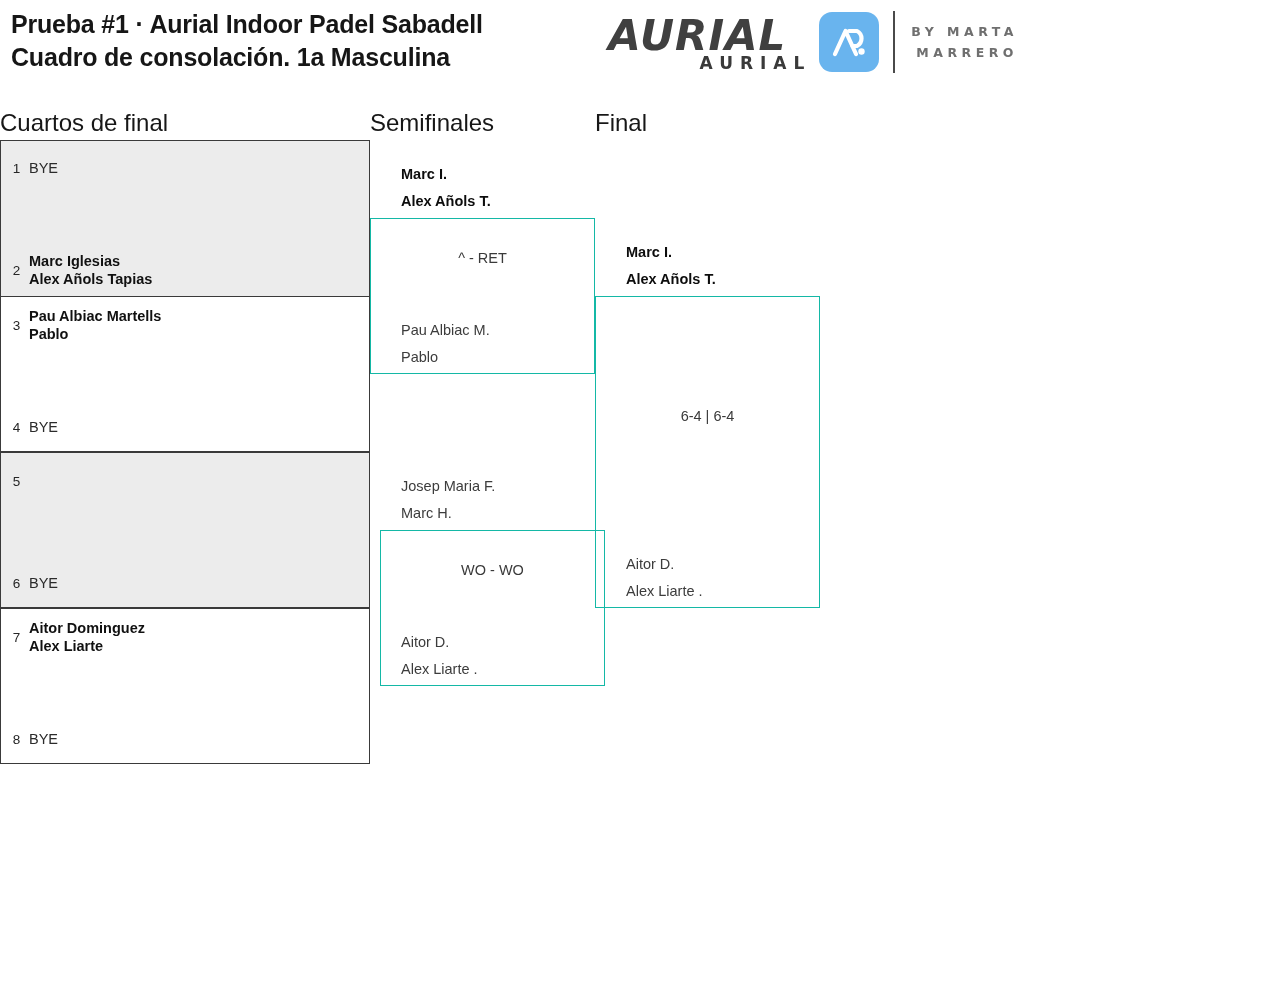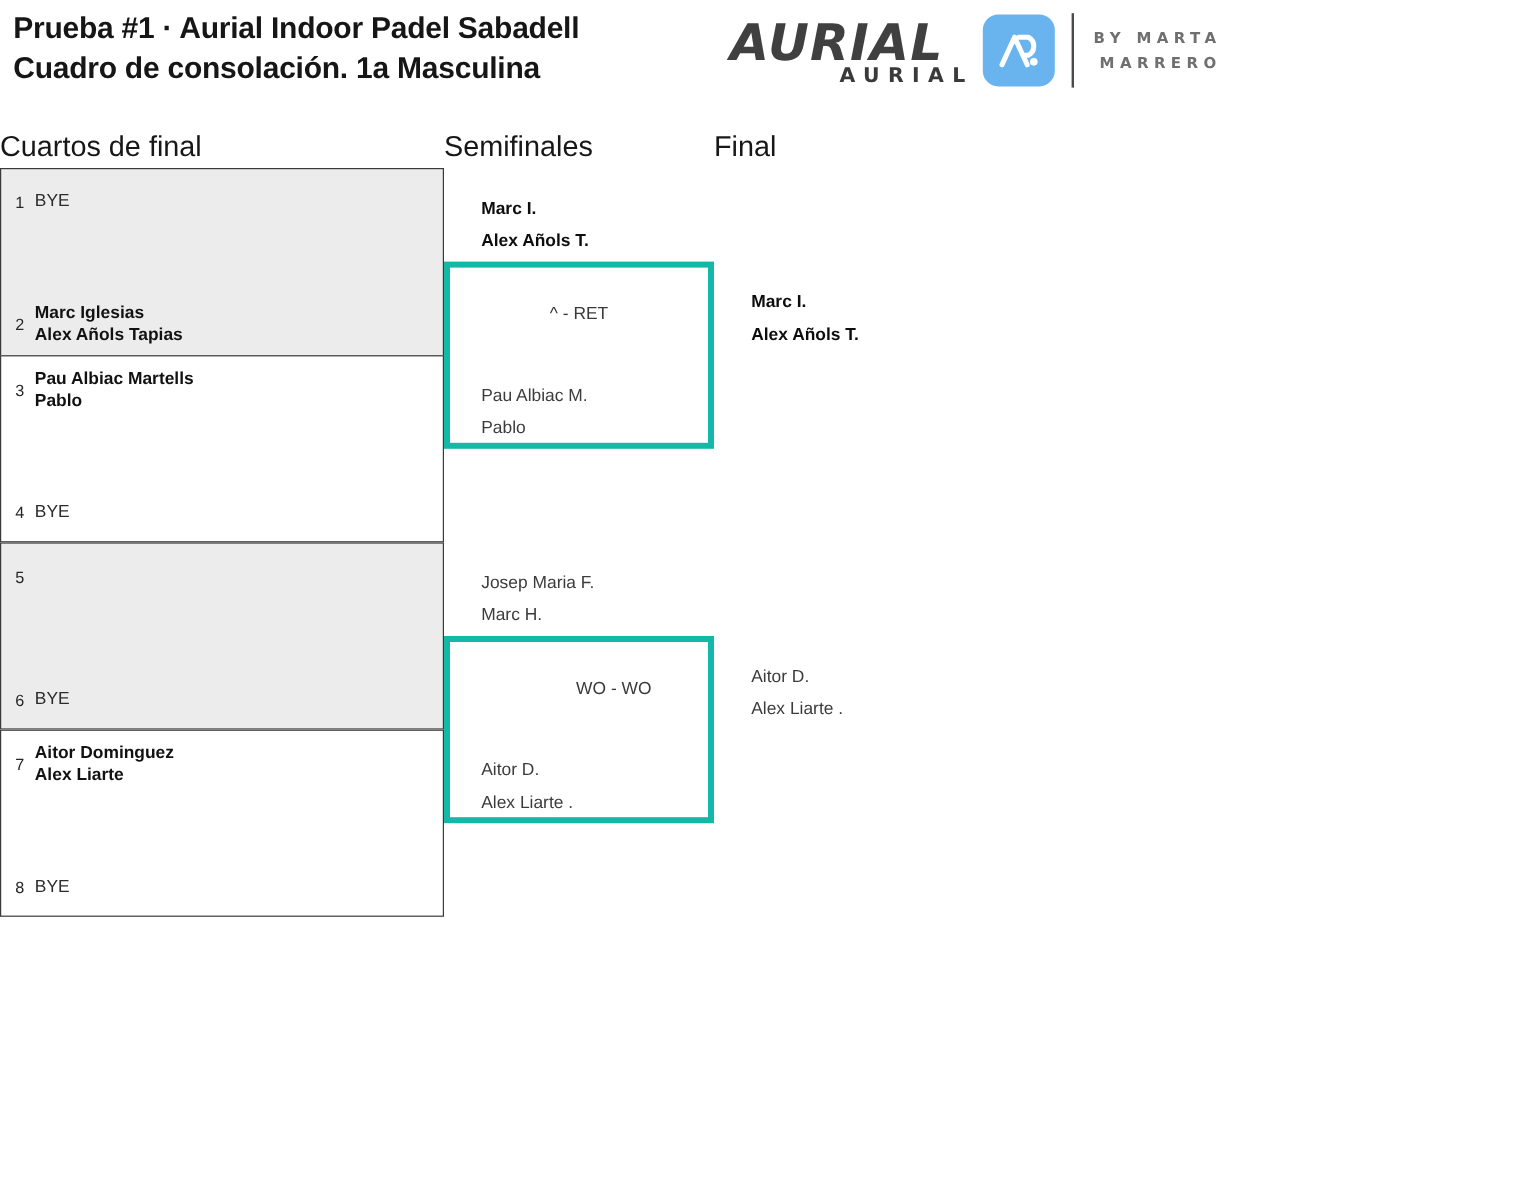--- a/index.html
+++ b/index.html
@@ -143,21 +143,21 @@
     padding-left: 4px;
   }
   .team.bye {
     font-weight: 400;
     color: #2b2b2b;
   }
 
   
   .adv-box {
     position: absolute;
-    border: 5px solid #14b8a6;
+    border: 1px solid #14b8a6;
     box-sizing: border-box;
     background: transparent;
   }
   .adv-score {
     position: absolute;
     width: 100%;
     text-align: center;
     font-size: 14.5px;
     color: #3a3a3a;
   }
@@ -258,24 +258,27 @@
   <div class="adv-team winner" style="left:377px; top:161px;">Marc I.
 Alex Añols T.</div>
   <div class="adv-box" style="left:370px; top:218px; width:225px; height:156px;">
     <div class="adv-score" style="top:31px;">^ - RET</div>
   </div>
   <div class="adv-team loser" style="left:377px; top:317px;">Pau Albiac M.
 Pablo</div>
 
   <div class="adv-team loser" style="left:377px; top:473px;">Josep Maria F.
 Marc H.</div>
-  <div class="adv-box" style="left:370px; top:530px; width:225px; height:156px;padding-left:29px;">
+  <div class="adv-box" style="left:380px; top:530px; width:225px; height:156px;">
     <div class="adv-score" style="top:31px;">WO - WO</div>
   </div>
   <div class="adv-team loser" style="left:377px; top:629px;">Aitor D.
 Alex Liarte .</div>
 
   <div class="adv-team winner" style="left:602px; top:239px;">Marc I.
 Alex Añols T.</div>
+  <div class="adv-box" style="left:595px; top:296px; width:225px; height:312px;">
+    <div class="adv-score" style="top:111px;">6-4 | 6-4</div>
+  </div>
   <div class="adv-team loser" style="left:602px; top:551px;">Aitor D.
 Alex Liarte .</div>
 
 </div>
 
 </body></html>

